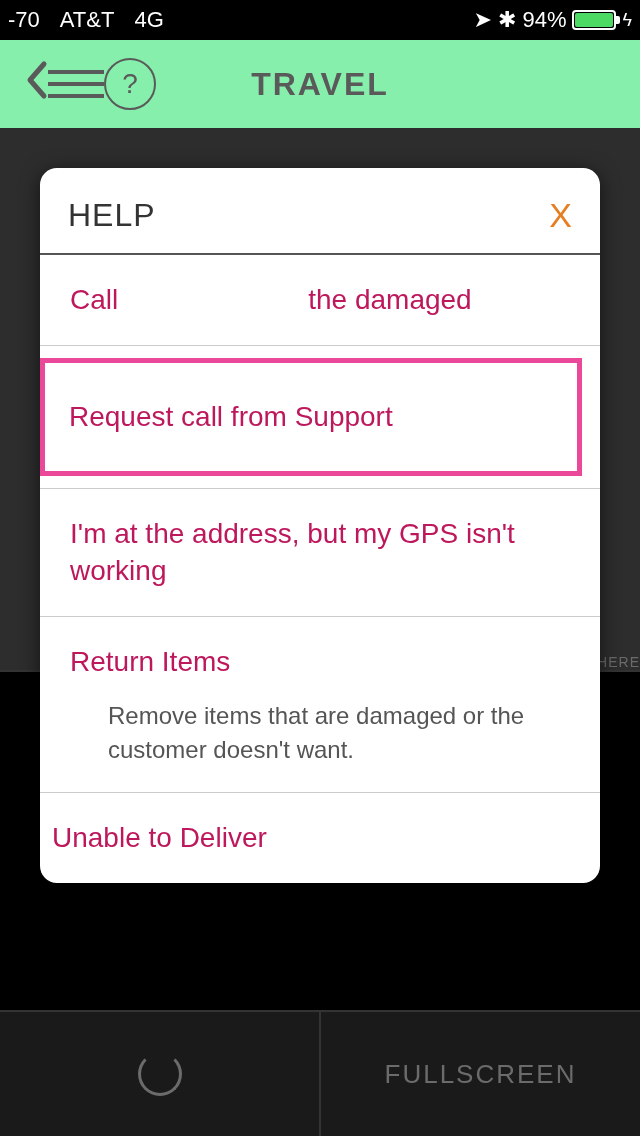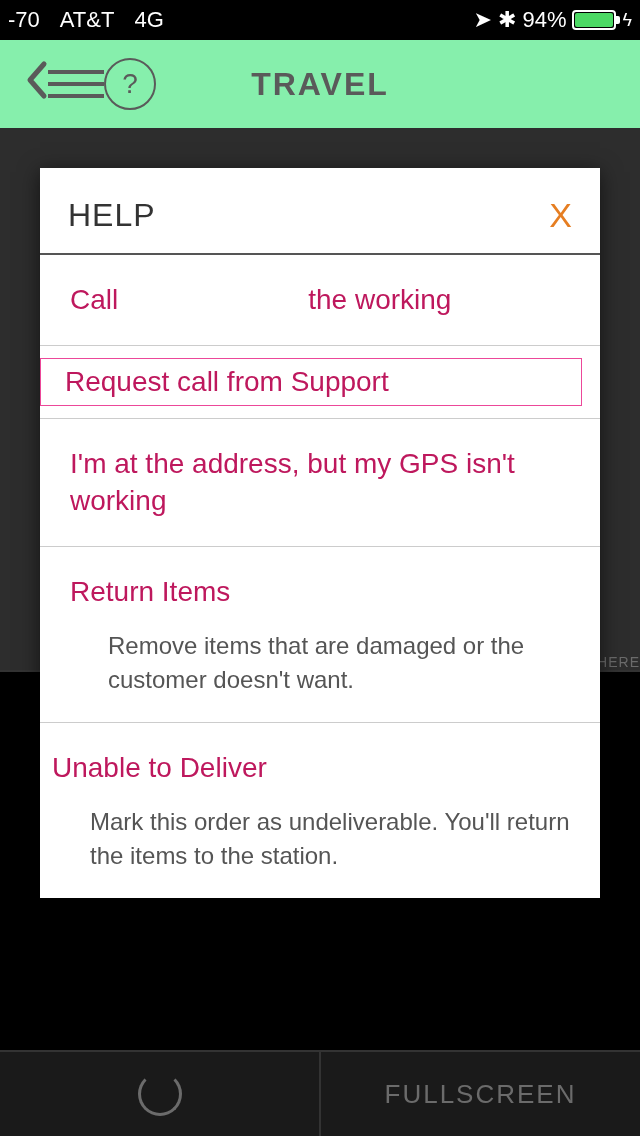--- a/index.html
+++ b/index.html
@@ -34,53 +34,54 @@
   .menu-lines { display:flex; flex-direction:column; gap:8px; }
   .menu-lines span { display:block; width:56px; height:4px; background:#5a5a5a; }
   .header-title { color:#5a5a5a; font-size:32px; font-weight:700; letter-spacing:2px; position:absolute; left:0; right:0; text-align:center; pointer-events:none;}
   .help-circle { width:52px; height:52px; border:2px solid #5a5a5a; border-radius:50%; display:flex; align-items:center; justify-content:center; font-size:28px; color:#5a5a5a;}
 
   
   .bg-light { background:#2d2d2d; height:550px; }
   .bg-strip { position:absolute; right:0; top:648px; color:#6b6b6b; font-size:14px; letter-spacing:1px; padding:6px 0;}
   .bg-dark { position:absolute; left:0; right:0; top:670px; bottom:0; background:#000; border-top:2px solid #333;}
   .bottom-bar {
-    position:absolute; left:0; right:0; bottom:0; height:86px; background:#1a1a1a;
+    position:absolute; left:0; right:0; bottom:0; height:126px; background:#1a1a1a;
     display:flex; border-top:2px solid #333;
   }
   .bottom-btn { flex:1; display:flex; align-items:center; justify-content:center; color:#6b6b6b; font-size:26px; letter-spacing:2px; font-weight:500;}
   .bottom-btn:first-child { border-right:2px solid #333;}
   .spinner {
     width:44px; height:44px; border:3px solid #6b6b6b; border-top-color:transparent; border-radius:50%;
   }
 
   
   .modal {
     position:absolute; left:40px; right:40px; top:168px; background:#fff;
     box-shadow:0 4px 20px rgba(0,0,0,0.6);
+    border-radius:17px;
   }
   .modal-header {
     display:flex; align-items:center; justify-content:space-between;
     padding: 28px 28px 18px 28px; border-bottom:2px solid #555;
   }
   .modal-title { font-size:32px; font-weight:400; color:#333; letter-spacing:1px;}
   .modal-close { color:#e67e22; font-size:34px; font-weight:400; }
 
   .modal-body { }
   .option {
     padding: 26px 30px; border-bottom:1px solid #ccc;
   }
   .option:last-child { border-bottom:none;padding-left:12px; }
   .opt-title { font-size:28px; color:#be185d; font-weight:400; line-height:1.35; }
   .opt-sub { font-size:24px; color:#555; margin-top:18px; line-height:1.4; font-weight:400;margin-left:38px;}
   .call-row .opt-title { display:flex; }
   .call-row .gap { display:inline-block; width:190px; }
 
   .highlight {
-    border:1px solid #ec4899; padding:4px 24px;
+    border:5px solid #ec4899; padding:35px 24px;
   }
   .highlight-wrap { padding: 12px 18px 12px 0; border-bottom:1px solid #ccc;}
 </style>
 </head>
 <body>
 
 <div class="status-bar">
   <div class="status-left">
     <span>-70</span>
     <span>AT&amp;T</span>
@@ -131,38 +132,37 @@
   <div class="modal-header">
     <span class="modal-title">HELP</span>
     <span class="modal-close">X</span>
   </div>
   <div class="modal-body">
 
     <div class="option call-row">
       <div class="opt-title">
         <span>Call</span>
         <span class="gap"></span>
-        <span>the working</span>
+        <span>the damaged</span>
       </div>
     </div>
 
     <div class="highlight-wrap">
       <div class="highlight">
         <div class="opt-title">Request call from Support</div>
       </div>
     </div>
 
     <div class="option">
       <div class="opt-title">I'm at the address, but my GPS isn't working</div>
     </div>
 
     <div class="option">
       <div class="opt-title">Return Items</div>
       <div class="opt-sub">Remove items that are damaged or the customer doesn't want.</div>
     </div>
 
     <div class="option">
       <div class="opt-title">Unable to Deliver</div>
-      <div class="opt-sub">Mark this order as undeliverable. You'll return the items to the station.</div>
     </div>
 
   </div>
 </div>
 
 </body></html>

